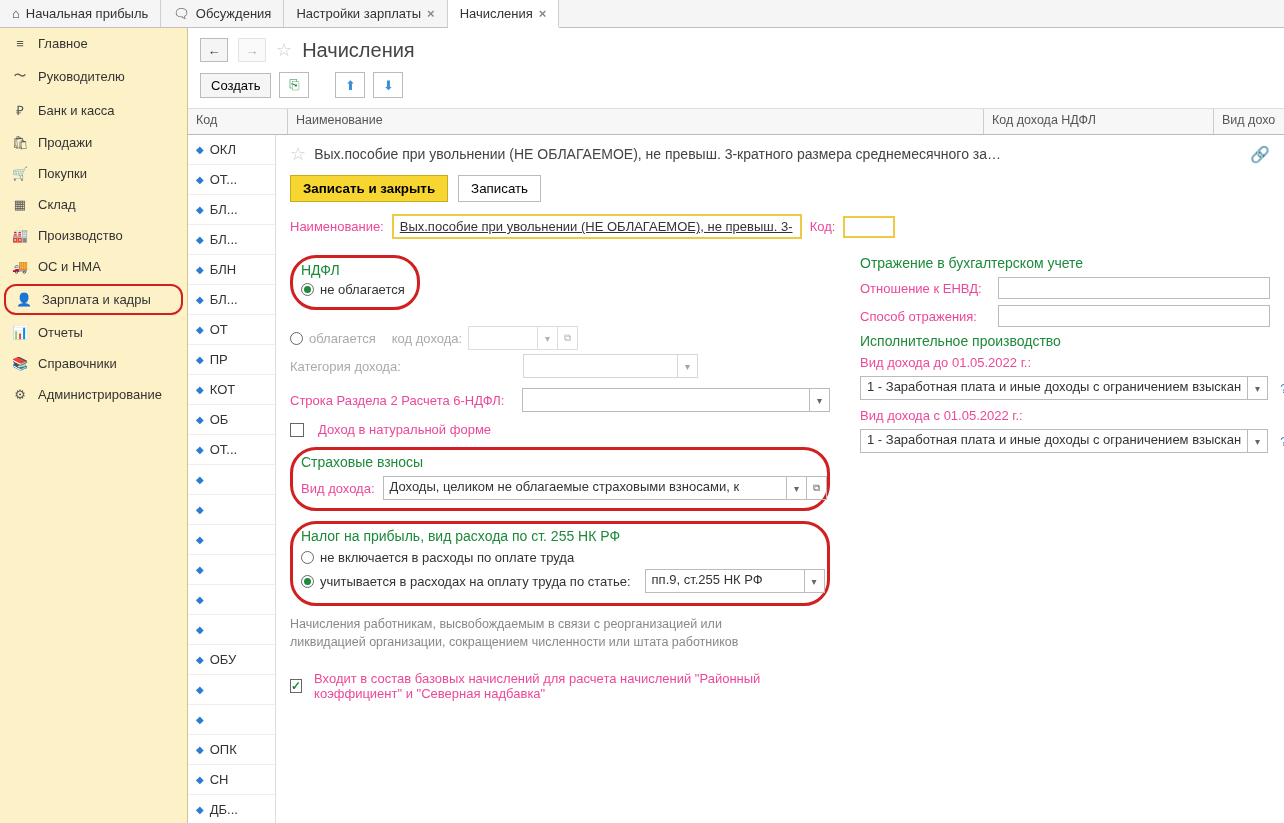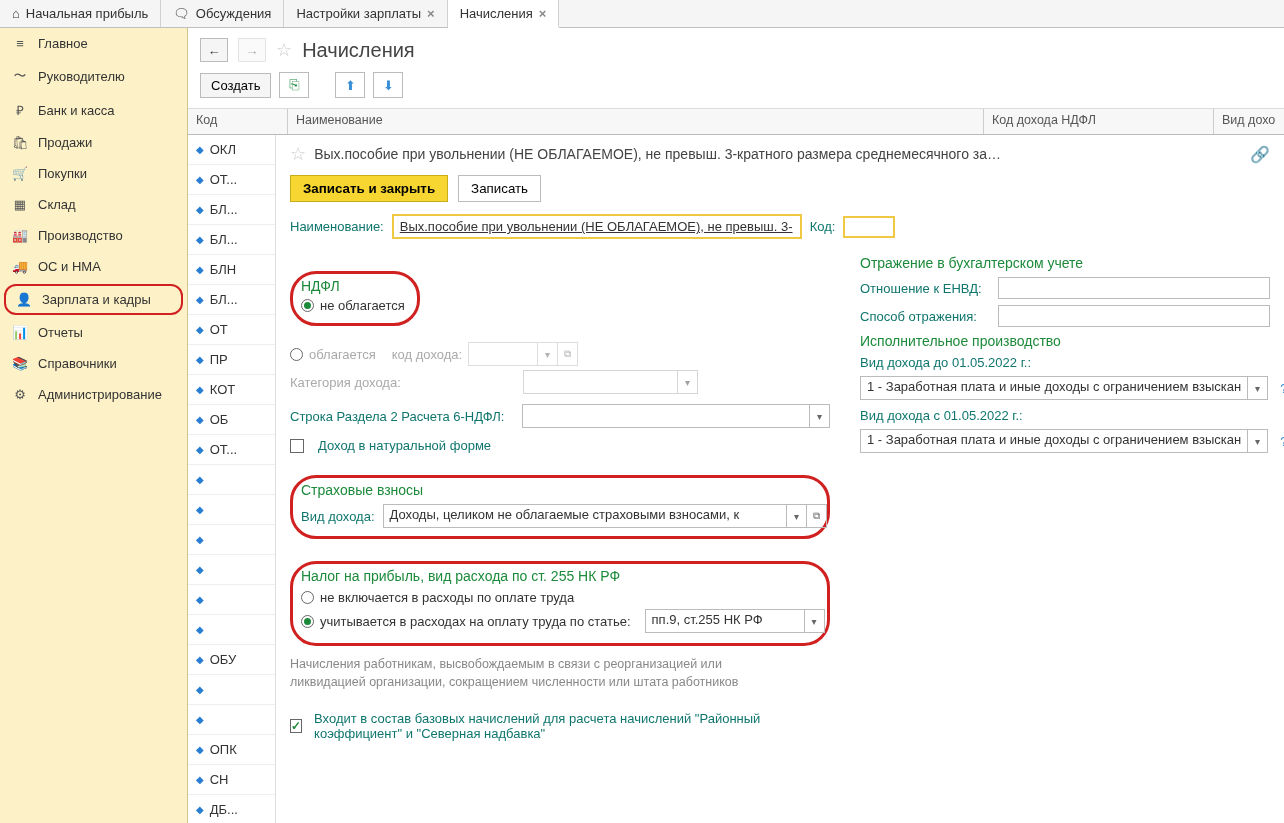--- a/index.html
+++ b/index.html
@@ -29,33 +29,33 @@
   .code-row { display:flex; align-items:center; gap:6px; padding:4px 8px; border-bottom:1px solid #eee; height:30px; }
   .row-icon { color:#2a7ed2; font-size:10px; }
   .detail { flex:1; padding:8px 14px 14px 14px; overflow-y:auto; position:relative; }
   .detail-title-row { display:flex; align-items:center; gap:8px; margin-bottom:10px; }
   .detail-title { font-size:14px; color:#444; flex:1; white-space:nowrap; overflow:hidden; text-overflow:ellipsis; }
   .link-ic { color:#888; font-size:16px; }
   .action-row { display:flex; gap:10px; margin-bottom:12px; }
   .btn-primary { background:#f7d632; border:1px solid #c9ac1b; font-weight:bold; padding:5px 12px; cursor:pointer; }
   .btn-secondary { background:#fff; border:1px solid #bbb; padding:5px 12px; cursor:pointer; }
   .form-row { display:flex; align-items:center; gap:8px; margin-bottom:10px; }
-  .lbl { font-size:13px; color:#0f766e; }
+  .lbl { font-size:13px; color:#ec4899; }
   .lbl.disabled { color:#aaa; }
   .input-boxed { border:2px solid #eec941; background:#fff; padding:3px 6px; font-size:13px; }
   .input-boxed.wide { width:410px; white-space:nowrap; overflow:hidden;text-decoration:underline; }
   .input-boxed.small { width:52px; height:22px; }
   .cols { display:flex; gap:30px; align-items:flex-start; }
   .col-left { flex:1; max-width:540px; }
   .col-right { width:410px; }
   .section-title { color:#1c8a3a; font-size:14px; margin:6px 0; }
   .radio-row { display:flex; align-items:center; gap:6px; margin:4px 0; }
   .radio { width:13px; height:13px; border:1px solid #666; border-radius:50%; display:inline-flex; align-items:center; justify-content:center; }
   .radio.checked::after { content:""; width:7px; height:7px; background:#1c8a3a; border-radius:50%; }
-  .hl-box { border:3px solid #d02020; border-radius:26px; padding:4px 0 6px 8px; margin:22px 0 10px 0; }
+  .hl-box { border:3px solid #d02020; border-radius:26px; padding:4px 0 6px 8px; margin:6px 0 10px 0; }
   .sel-wrap { display:flex; border:1px solid #bbb; height:24px; }
   .sel-input { flex:1; padding:2px 6px; font-size:13px; white-space:nowrap; overflow:hidden; }
   .sel-btn { width:20px; border-left:1px solid #bbb; display:flex; align-items:center; justify-content:center; color:#666; cursor:pointer; font-size:10px; }
   .checkbox { width:14px; height:14px; border:1px solid #666; display:inline-flex; align-items:center; justify-content:center; margin-right:6px; }
   .checkbox.checked::after { content:"✓"; color:#1c8a3a; font-weight:bold; font-size:12px; }
   .hint { color:#888; font-size:12.5px; line-height:1.4; }
   .q-mark { color:#3a8fd6; cursor:pointer; margin-left:4px; }
   .right-field { display:flex; align-items:center; gap:8px; margin:6px 0; }
   .right-input { border:1px solid #bbb; height:22px; flex:1; }
   .footer-row { display:flex; align-items:center; gap:6px; margin-top:20px; }

